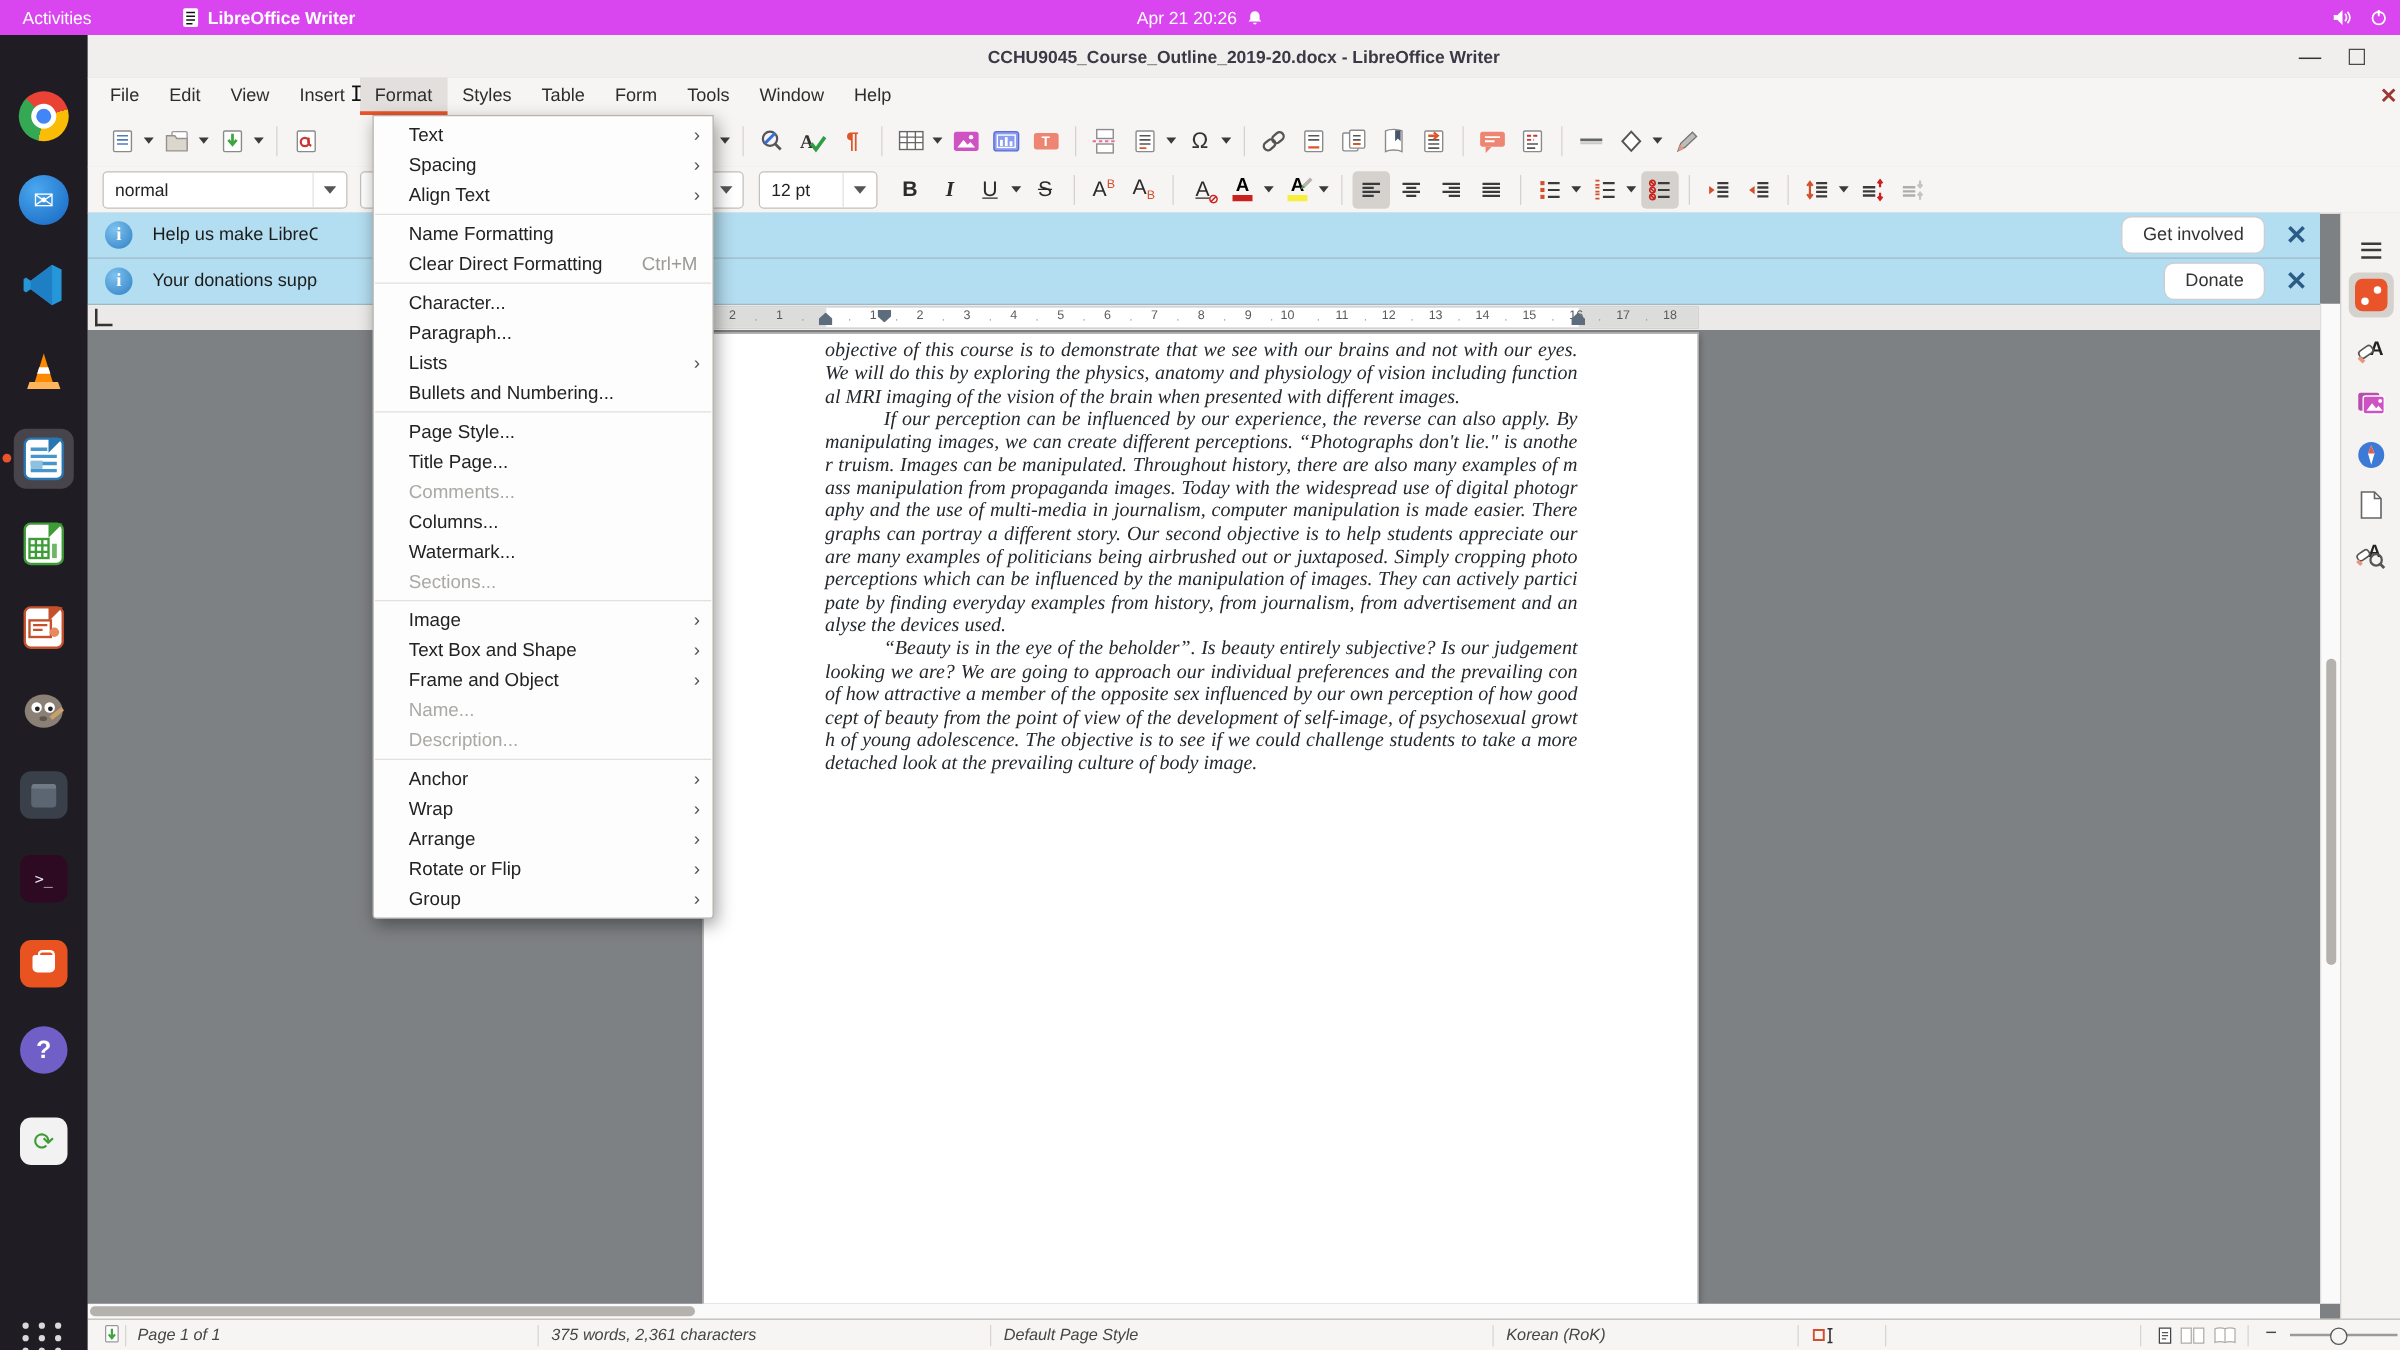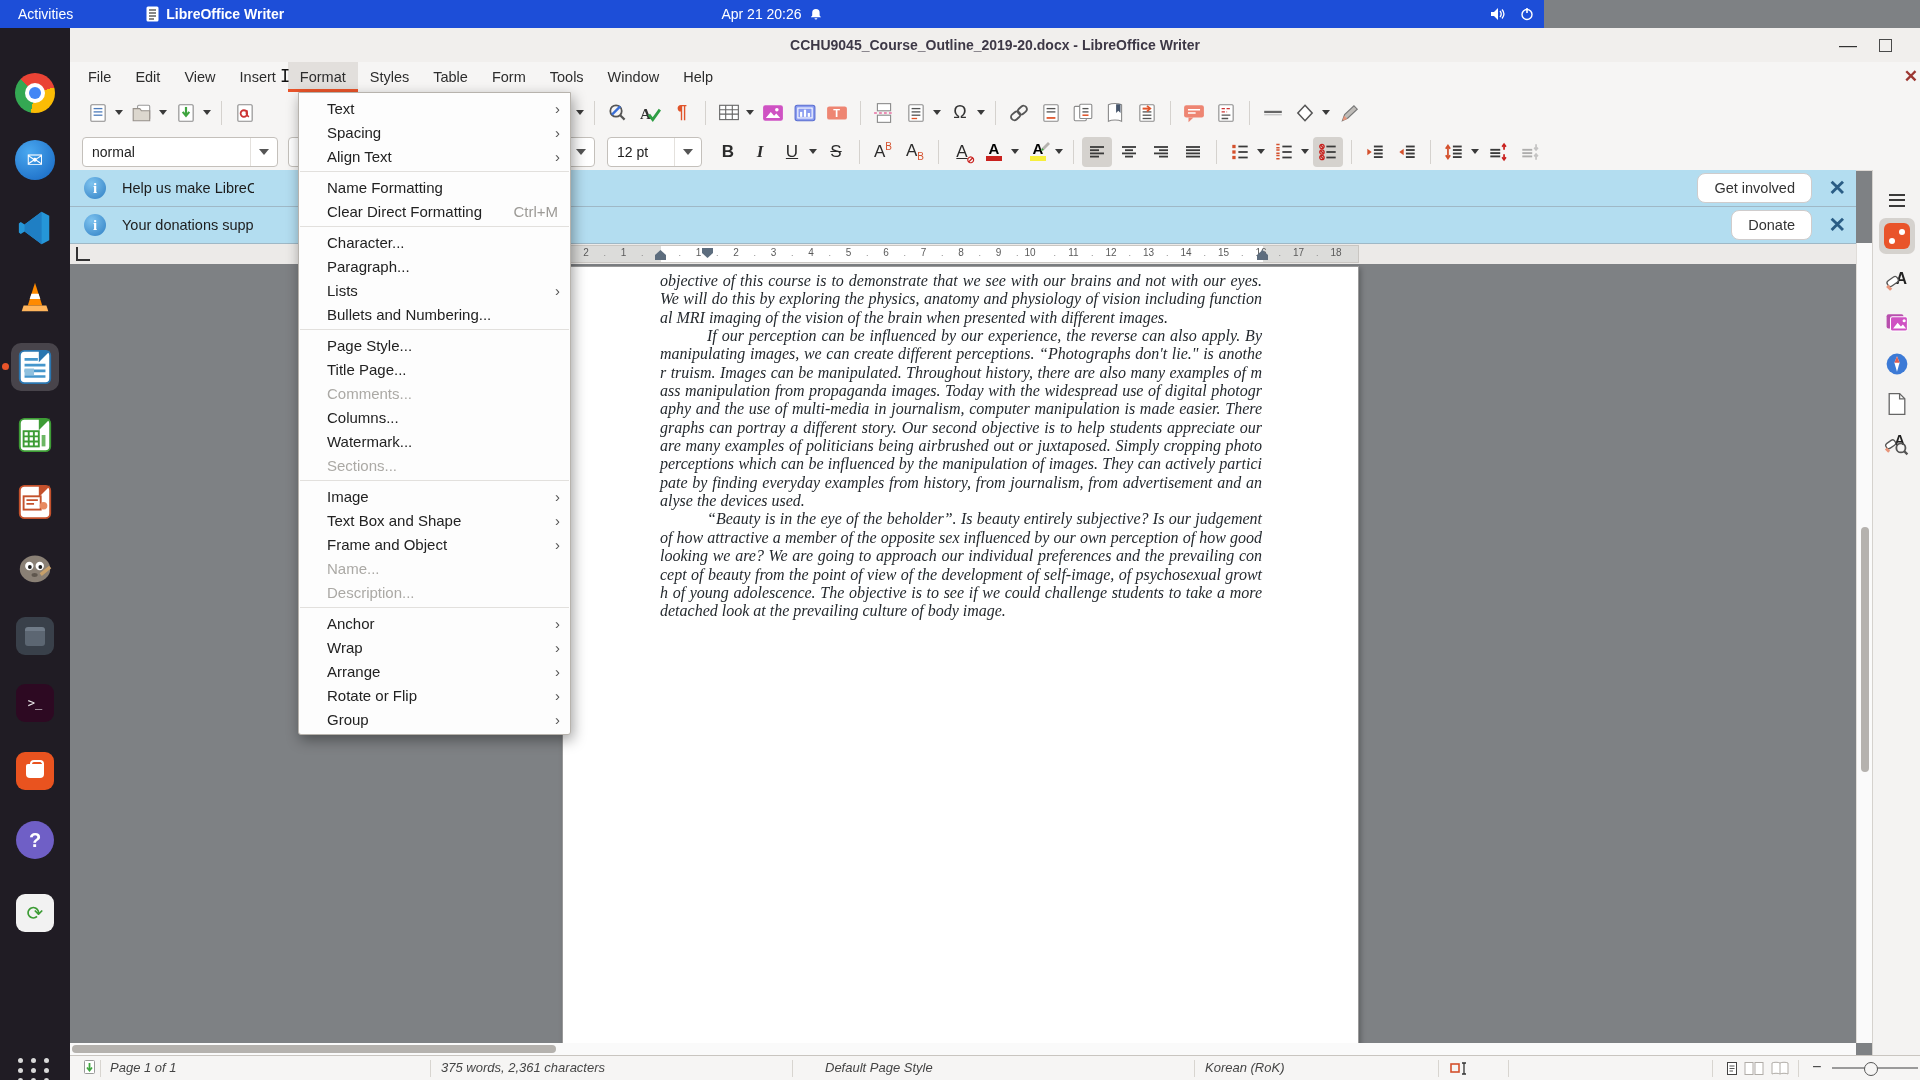--- a/index.html
+++ b/index.html
@@ -1,19 +1,19 @@
 <!DOCTYPE html>
 <html><head>
 <meta charset="utf-8">
 <style>
   html,body{margin:0;padding:0;background:#000;width:1920px;height:1080px;overflow:hidden;
     font-family:"Liberation Sans",sans-serif;-webkit-font-smoothing:antialiased;}
   #screen{position:relative;width:1920px;height:1080px;background:#7e8184;overflow:hidden;}
   
-  #topbar{position:absolute;left:0;top:0;width:1544px;height:28px;background:#1d4ed8;color:#fff;
+  #topbar{position:absolute;left:0;top:0;width:1920px;height:28px;background:#d946ef;color:#fff;
     font-size:14px;display:flex;align-items:center;z-index:40;}
   #topbar .act{padding:0 18px;height:100%;display:flex;align-items:center;}
   #topbar .appname{display:flex;align-items:center;gap:7px;margin-left:55px;font-weight:bold;}
   #clockwrap{position:absolute;left:50%;transform:translateX(-50%);display:flex;align-items:center;gap:8px;}
   #topbar .right{position:absolute;right:10px;display:flex;align-items:center;gap:14px;}
   
   #dock{position:absolute;left:0;top:28px;width:70px;height:1052px;background:#201c24;z-index:30;}
   .dockitem{position:absolute;left:11px;width:48px;height:48px;display:flex;align-items:center;justify-content:center;}
   .dockitem.active{background:rgba(255,255,255,.18);border-radius:10px;}
   .dockitem.active:before{content:"";position:absolute;left:-9px;top:20px;width:7px;height:7px;border-radius:50%;background:#e9542a;}
@@ -722,22 +722,22 @@
           <div class="dl">manipulating images, we can create different perceptions. “Photographs don't lie." is anothe</div>
           <div class="dl">r truism. Images can be manipulated. Throughout history, there are also many examples of m</div>
           <div class="dl">ass manipulation from propaganda images. Today with the widespread use of digital photogr</div>
           <div class="dl">aphy and the use of multi-media in journalism, computer manipulation is made easier. There</div>
           <div class="dl">graphs can portray a different story. Our second objective is to help students appreciate our</div>
           <div class="dl">are many examples of politicians being airbrushed out or juxtaposed. Simply cropping photo</div>
           <div class="dl">perceptions which can be influenced by the manipulation of images. They can actively partici</div>
           <div class="dl">pate by finding everyday examples from history, from journalism, from advertisement and an</div>
           <div class="dl end">alyse the devices used.</div>
           <div class="dl ind">“Beauty is in the eye of the beholder”. Is beauty entirely subjective? Is our judgement</div>
+          <div class="dl">looking we are? We are going to approach our individual preferences and the prevailing con</div>
           <div class="dl">of how attractive a member of the opposite sex influenced by our own perception of how good</div>
-          <div class="dl">looking we are? We are going to approach our individual preferences and the prevailing con</div>
           <div class="dl">cept of beauty from the point of view of the development of self-image, of psychosexual growt</div>
           <div class="dl">h of young adolescence. The objective is to see if we could challenge students to take a more</div>
           <div class="dl end">detached look at the prevailing culture of body image.</div>
         </div>
     </div>
   </div>
 
   <div id="vscroll">
       <div id="vthumb"></div>
     </div>
@@ -809,21 +809,21 @@
           <rect x="2.5" y="1.5" width="10" height="13" rx="1" fill="#fff" stroke="#999"></rect>
           <path d="M7.5 4v7" stroke="#3fa53f" stroke-width="1.8"></path>
           <path d="M5 8.5 7.5 11.5 10 8.5" fill="none" stroke="#3fa53f" stroke-width="1.8"></path>
         </svg>
     </span>
     <span class="sdiv" style="left:30px;"></span>
     <span class="sitem" style="left:40px;">Page 1 of 1</span>
     <span class="sdiv" style="left:360px;"></span>
     <span class="sitem" style="left:371px;">375 words, 2,361 characters</span>
     <span class="sdiv" style="left:722px;"></span>
-    <span class="sitem" style="left:755px;">Default Page Style</span>
+    <span class="sitem" style="left:733px;">Default Page Style</span>
     <span class="sdiv" style="left:1124px;"></span>
     <span class="sitem" style="left:1135px;">Korean (RoK)</span>
     <span class="sdiv" style="left:1368px;"></span>
     <span class="sitem" style="left:1380px;top:5px;">
       <svg width="22" height="15" viewBox="0 0 22 15">
           <rect x="1" y="3" width="8" height="8" fill="none" stroke="#d4502c" stroke-width="1.6"></rect>
           <path d="M14 2v11M12 2h4M12 13h4" stroke="#333" stroke-width="1.3"></path>
         </svg>
     </span>
     <span class="sdiv" style="left:1438px;"></span>

